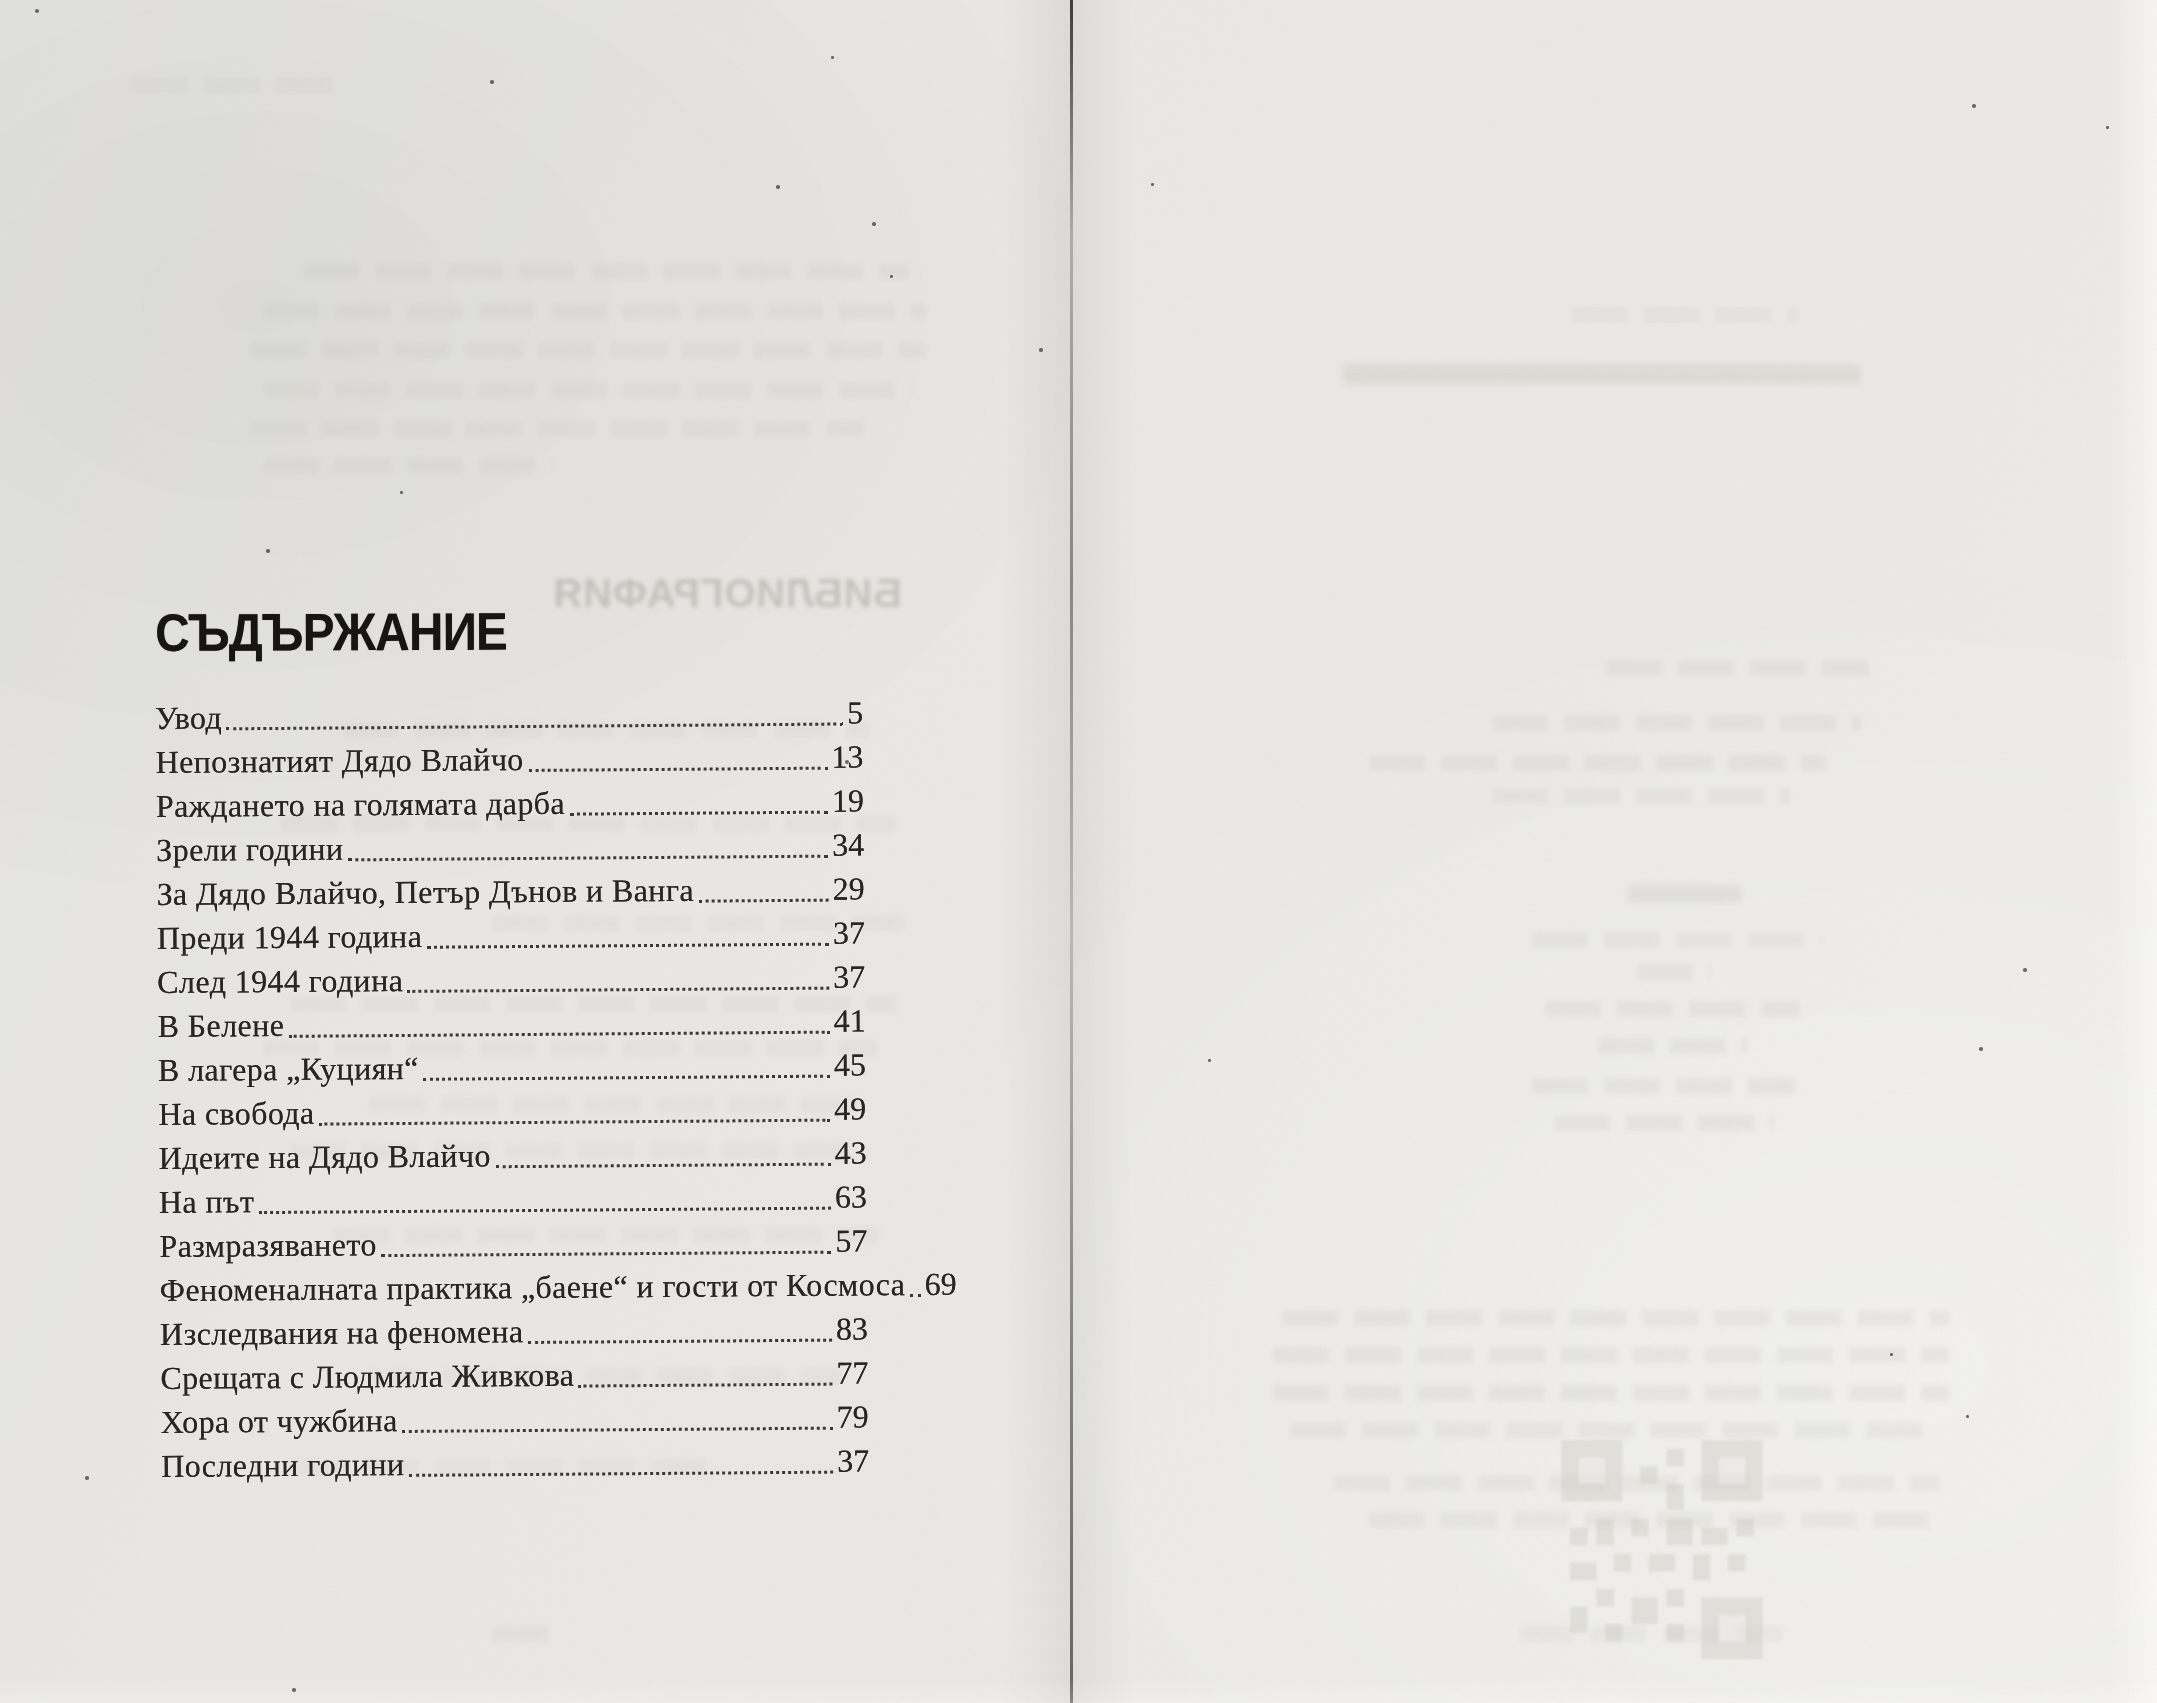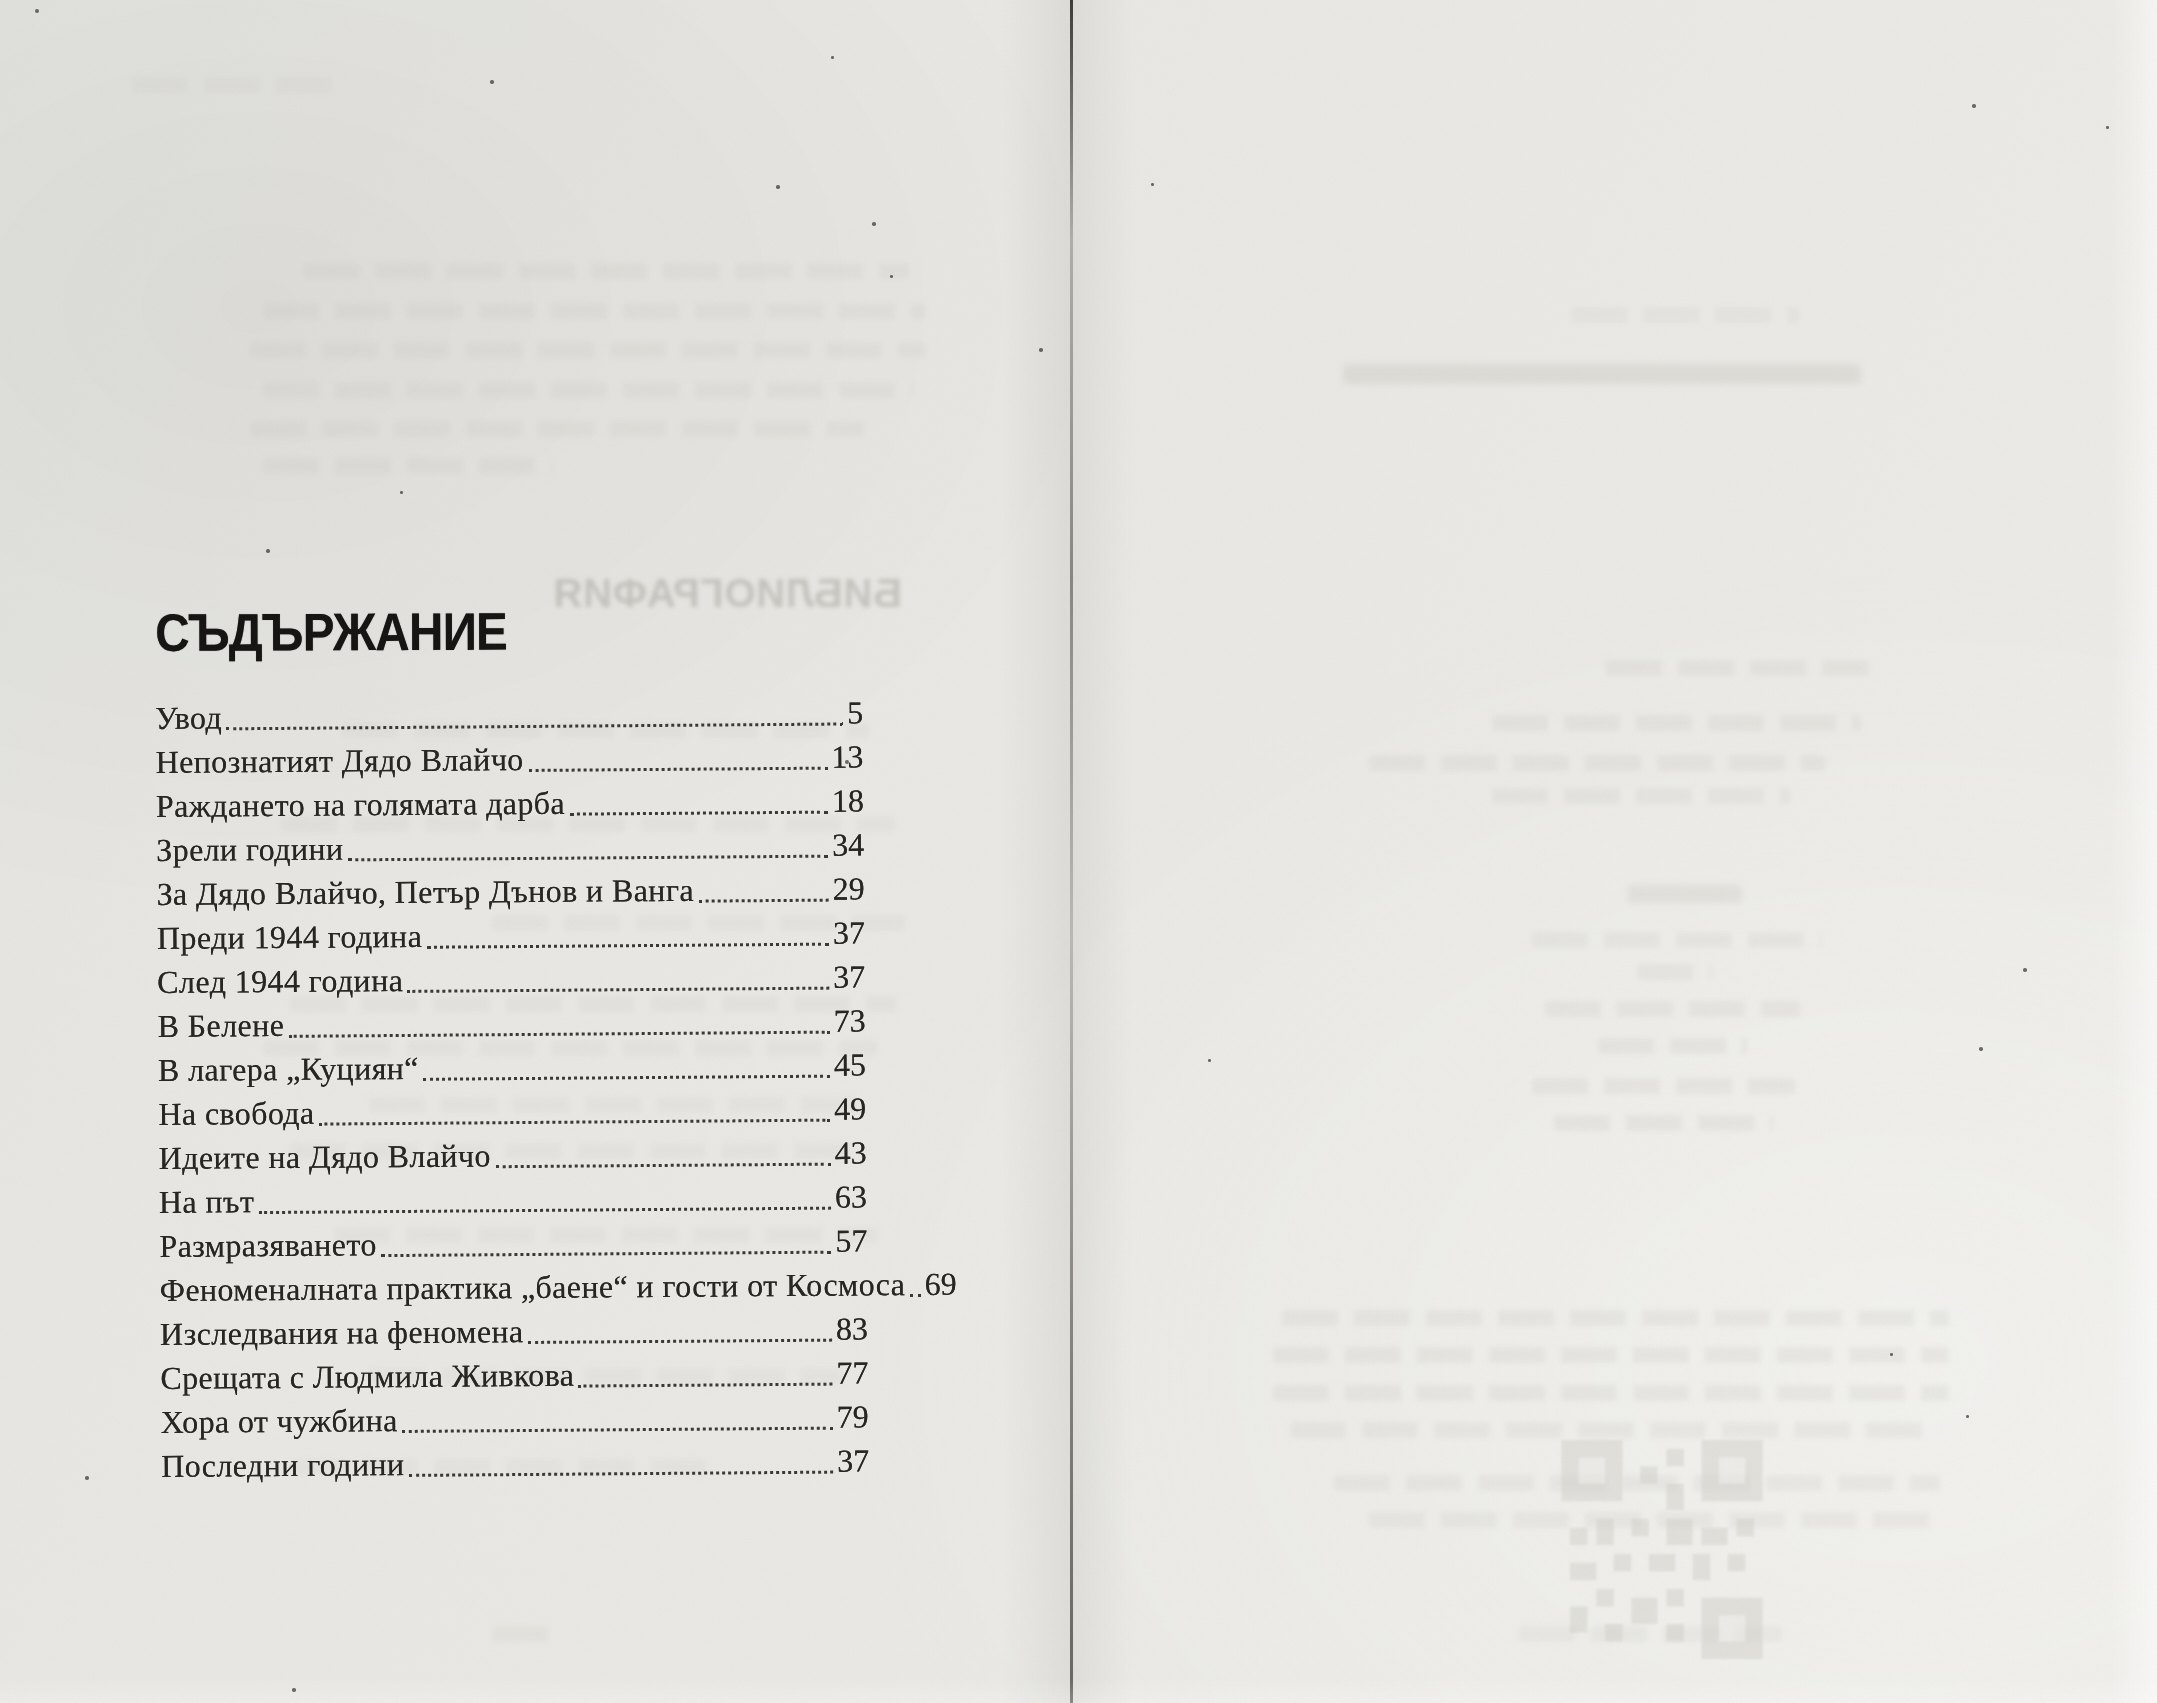--- a/index.html
+++ b/index.html
@@ -160,21 +160,21 @@
         <span class="num">5</span>
       </div>
       <div class="toc-row">
         <span class="lbl">Непознатият Дядо Влайчо</span>
         <span class="dots"></span>
         <span class="num">13</span>
       </div>
       <div class="toc-row">
         <span class="lbl">Раждането на голямата дарба</span>
         <span class="dots"></span>
-        <span class="num">18</span>
+        <span class="num">19</span>
       </div>
       <div class="toc-row">
         <span class="lbl">Зрели години</span>
         <span class="dots"></span>
         <span class="num">34</span>
       </div>
       <div class="toc-row">
         <span class="lbl">За Дядо Влайчо, Петър Дънов и Ванга</span>
         <span class="dots"></span>
         <span class="num">29</span>
@@ -185,21 +185,21 @@
         <span class="num">37</span>
       </div>
       <div class="toc-row">
         <span class="lbl">След 1944 година</span>
         <span class="dots"></span>
         <span class="num">37</span>
       </div>
       <div class="toc-row">
         <span class="lbl">В Белене</span>
         <span class="dots"></span>
-        <span class="num">73</span>
+        <span class="num">41</span>
       </div>
       <div class="toc-row">
         <span class="lbl">В лагера „Куциян“</span>
         <span class="dots"></span>
         <span class="num">45</span>
       </div>
       <div class="toc-row">
         <span class="lbl">На свобода</span>
         <span class="dots"></span>
         <span class="num">49</span>

